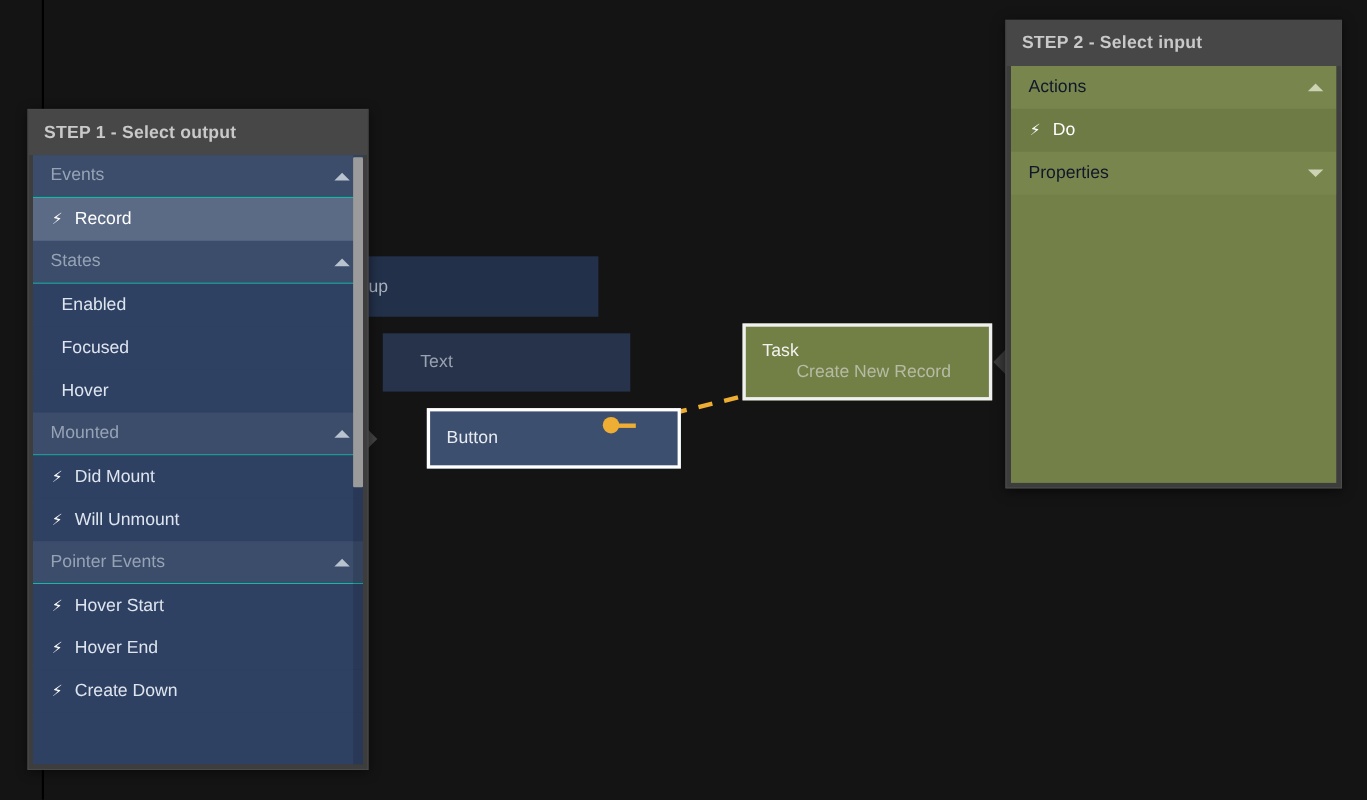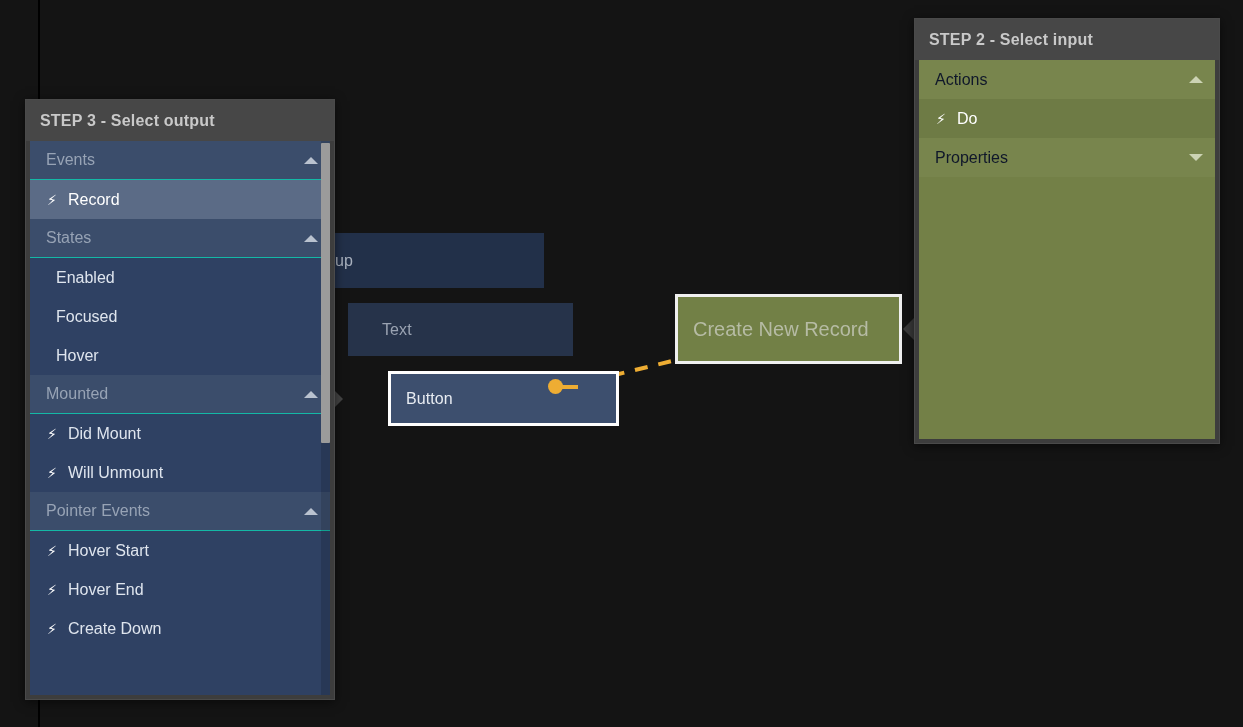--- a/index.html
+++ b/index.html
@@ -37,23 +37,24 @@
     flex-direction: column;
     justify-content: center;
     padding-left: 34px;
   }
   .node-title {
     font-size: 16px;
     line-height: 19px;
     letter-spacing: 0.1px;
   }
   .node-sub {
-    font-size: 20px;
+    font-size: 16px;
     line-height: 19px;
     color: #9a9a8e;
+    margin-left: 31px;
   }
 
   
   #node-group {
     left: 274px;
     top: 233px;
     width: 270px;
     height: 55px;
     background: #223049;
   }
@@ -270,28 +271,29 @@
   </div>
 
   <div class="socket socket-right" style="left:330px; top:386px;"></div>
   <div class="node" id="node-button" style="background: rgb(61, 79, 110);">
     <div class="node-title">Button</div>
   </div>
   <div class="port-stub" style="left:556px; top:385px; width:22px;"></div>
   <div class="port-dot" style="left:548px; top:379px;"></div>
 
   <div class="node" id="node-task" style="background: rgb(114, 128, 70);">
+    <div class="node-title">Task</div>
     <div class="node-sub">Create New Record</div>
   </div>
   <div class="socket socket-left" style="left:903px; top:316px;"></div>
 
 </div>
 
 <div class="panel" id="panel-step1">
-  <div class="panel-header">STEP 3 - Select output</div>
+  <div class="panel-header">STEP 1 - Select output</div>
   <div class="panel-body">
     <div class="panel-list" id="step1-list">
         <div class="section-header">
           <span class="label">Events</span>
           <span class="chev up"></span>
         </div>
         <div class="list-item selected">
           <span class="bolt" style="font-family: &quot;DejaVu Sans&quot;, sans-serif; font-size: 14px;">⚡</span>
           <span>Record</span>
         </div>

